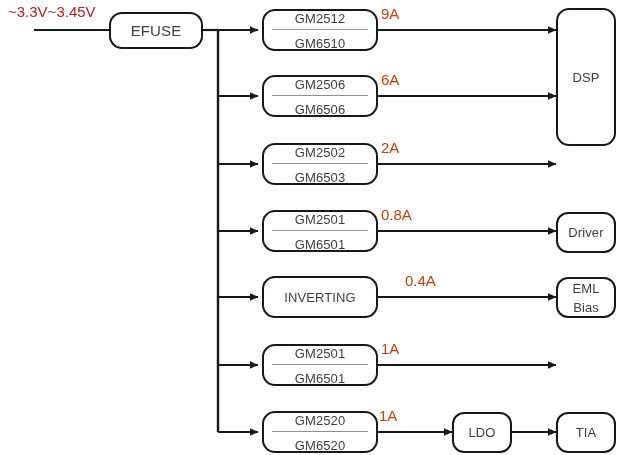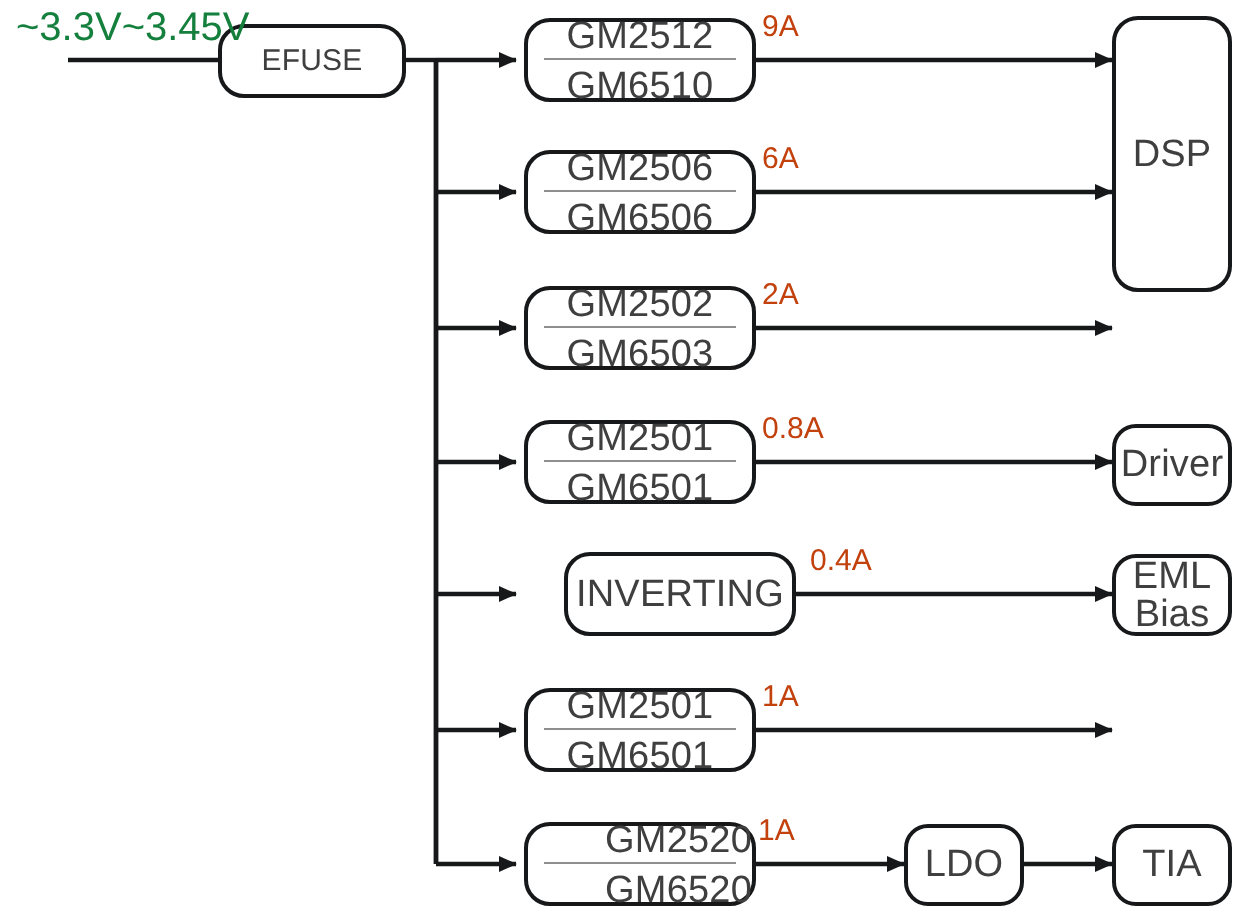--- a/index.html
+++ b/index.html
@@ -26,21 +26,21 @@
     position: absolute;
     box-sizing: border-box;
     border: 2px solid #17181a;
     border-radius: 12px;
     background: #ffffff;
     color: #3f3f3f;
     display: flex;
     flex-direction: column;
     align-items: center;
     justify-content: center;
-    font-size: 19px;
+    font-size: 13px;
     line-height: 19px;
     letter-spacing: 0.1px;
     z-index: 3;
   }
   .node .ln { display: block; white-space: nowrap; }
   .reg {
     left: 262px;
     width: 116px;
     height: 42px;
     border-radius: 13px;
@@ -51,21 +51,21 @@
     position: absolute;
     left: 8px;
     right: 8px;
     top: 50%;
     margin-top: -1px;
     height: 1px;
     background: #8f8f8f;
   }
   .reg .ln.top { margin-bottom: 3px; }
   .reg .ln.bot { margin-top: 3px; }
-  .reg.single { justify-content: center; margin-left: 20px; }
+  .reg.single { justify-content: center; }
   .efuse {
     left: 109px;
     top: 12px;
     width: 94px;
     height: 37px;
     border-radius: 13px;
     font-size: 15px;
   }
   .dst {
     left: 556px;
@@ -84,22 +84,22 @@
     left: 452px;
     top: 412px;
     width: 60px;
     height: 41px;
     border-radius: 12px;
   }
   .vlabel {
     position: absolute;
     left: 8px;
     top: 3px;
-    font-size: 20px;
-    color: #15803d;
+    font-size: 15px;
+    color: #b91c1c;
     white-space: nowrap;
     z-index: 4;
   }
   .curr {
     position: absolute;
     font-size: 15px;
     color: #c2410c;
     white-space: nowrap;
     z-index: 4;
   }
@@ -166,21 +166,21 @@
     <span class="ln bot">GM6501</span>
   </div>
   <div class="node reg single" style="top:276px;">
     <span class="ln">INVERTING</span>
   </div>
   <div class="node reg" style="top:344px;">
     <span class="divider"></span>
     <span class="ln top">GM2501</span>
     <span class="ln bot">GM6501</span>
   </div>
-  <div class="node reg" style="top:411px;align-items:flex-end;">
+  <div class="node reg" style="top:411px;">
     <span class="divider"></span>
     <span class="ln top">GM2520</span>
     <span class="ln bot">GM6520</span>
   </div>
 
   <div class="curr" style="left:381px; top:5px;">9A</div>
   <div class="curr" style="left:381px; top:71px;">6A</div>
   <div class="curr" style="left:381px; top:139px;">2A</div>
   <div class="curr" style="left:381px; top:206px;text-align:right;">0.8A</div>
   <div class="curr" style="left:381px; top:272px;margin-left:24px;">0.4A</div>

